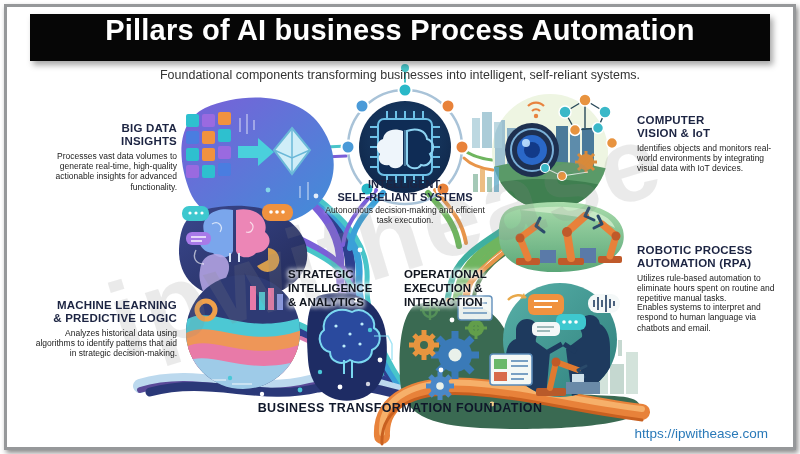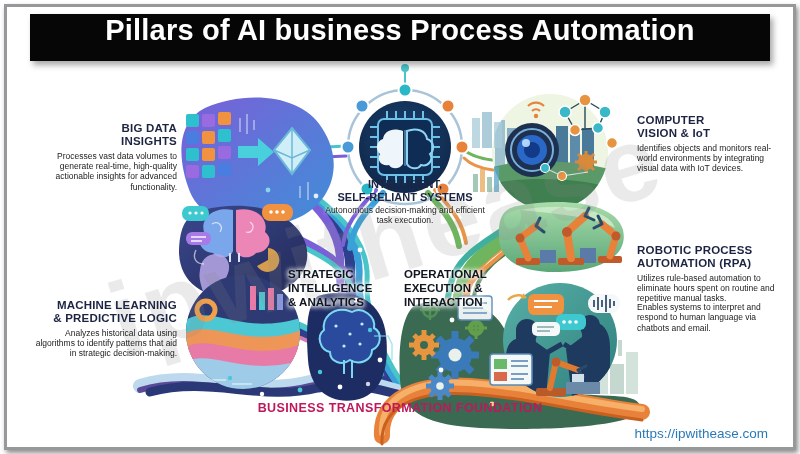--- a/index.html
+++ b/index.html
@@ -31,21 +31,21 @@
   .core-label{position:absolute;left:295px;width:220px;top:178px;text-align:center;z-index:30;}
   .core-label h3{margin:0;font-size:11px;font-weight:800;color:#1c2442;white-space:pre-line;line-height:1.15;}
   .core-label p{margin:2px auto 0;width:165px;font-size:8.5px;line-height:1.2;color:#222;font-weight:500;
                 text-shadow:0 0 3px #fff,0 0 5px #fff;}
   .branch{position:absolute;top:268px;width:110px;text-align:left;z-index:30;
           font-size:11.5px;font-weight:800;color:#10151f;white-space:pre-line;line-height:1.2;
           text-shadow:0 0 4px #fff,0 0 6px #fff,0 1px 5px #fff;}
   .branch.b0{left:288px;}
   .branch.b1{left:404px;}
   .foundation{position:absolute;left:200px;width:400px;top:401px;text-align:center;z-index:30;
-              font-size:12.5px;font-weight:800;color:#be185d;letter-spacing:.4px;}
+              font-size:12.5px;font-weight:800;color:#0f172a;letter-spacing:.4px;}
   .site{position:absolute;right:32px;top:426px;z-index:30;font-size:13.5px;color:#2979b8;
         text-decoration:none;font-weight:500;}
 </style>
 </head>
 <body>
 
 <div id="stage">
 
   <svg class="art" width="800" height="454" viewBox="0 0 800 454">
     <defs>
@@ -468,20 +468,21 @@
       <path d="M407,131 C417,127 426,131 427,139 C434,141 435,150 430,154 C434,160 428,167 421,165 C418,170 410,169 407,164 Z" fill="none" stroke="#8ed4f2" stroke-width="2"></path>
       <line x1="405" y1="130" x2="405" y2="166" stroke="#8ed4f2" stroke-width="1.2" opacity=".7"></line>
     </g>
   </svg>
 
   <div class="watermark">ipwithease</div>
 
   <div class="titlebar">
     <h1>Pillars of AI business Process Automation</h1>
   </div>
+  <div class="subtitle">Foundational components transforming businesses into intelligent, self-reliant systems.</div>
 
   <div class="pillar left" style="top:122px;right:623px;width:150px;">
     <h3>BIG DATA
 INSIGHTS</h3>
     <p>Processes vast data volumes to generate real-time, high-quality actionable insights for advanced functionality.</p>
   </div>
   <div class="pillar left" style="top:299px;right:623px;width:150px;">
     <h3>MACHINE LEARNING
 &amp; PREDICTIVE LOGIC</h3>
     <p>Analyzes historical data using algorithms to identify patterns that aid in strategic decision-making.</p>

